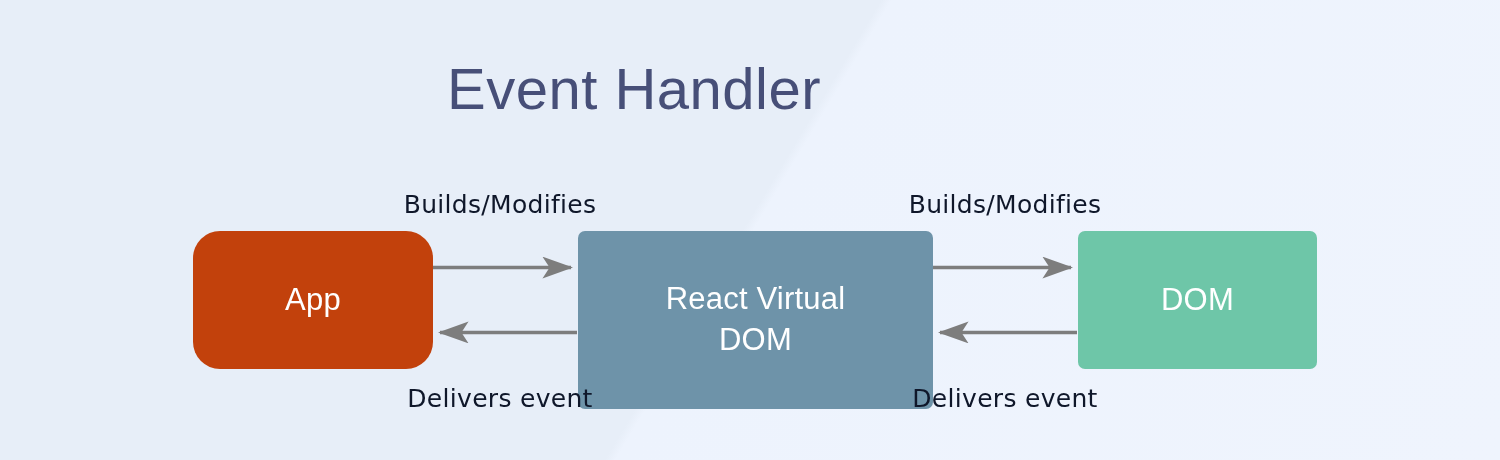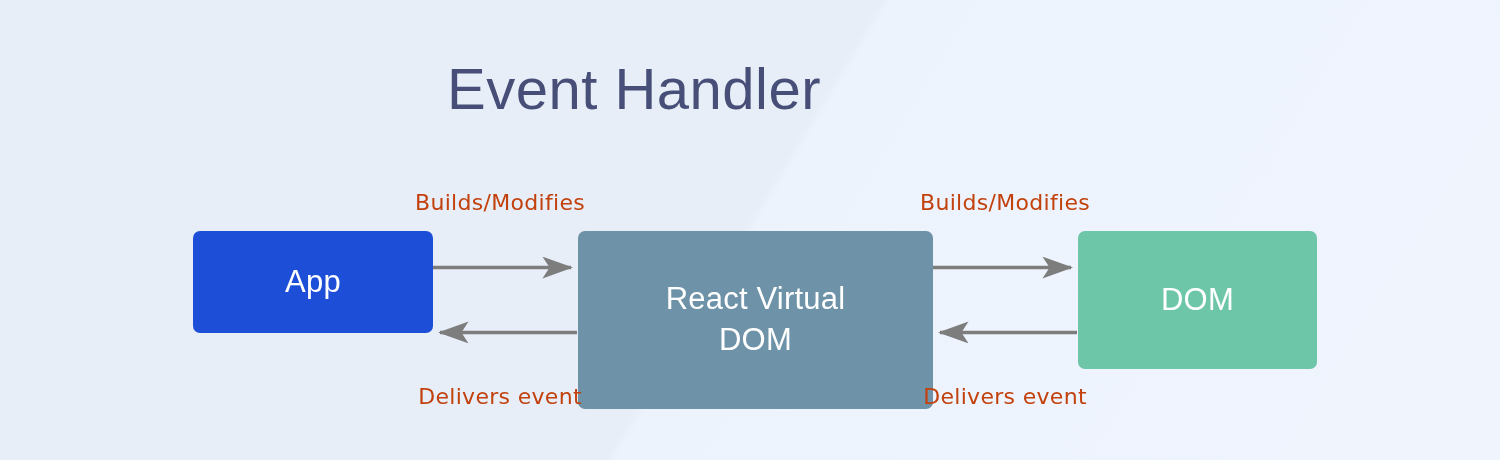--- a/index.html
+++ b/index.html
@@ -71,22 +71,23 @@
     font-weight: 400;
     line-height: 1.32;
     letter-spacing: 0.2px;
     white-space: pre-line;
   }
 
   #node-app {
     left: 193px;
     top: 231px;
     width: 240px;
-    height: 102px;
-    background: #1d4ed8;
+    height: 138px;
+    background: #c2410c;
+    border-radius: 27px;
   }
 
   #node-vdom {
     left: 578px;
     top: 231px;
     width: 355px;
     height: 178px;
     background: #6e93a9;
   }
 
@@ -96,23 +97,23 @@
     width: 239px;
     height: 138px;
     background: #6ec6a8;
   }
 
   
   .edge-label {
     position: absolute;
     text-align: center;
     font-family: "DejaVu Sans", sans-serif;
-    font-size: 22px;
+    font-size: 25px;
     font-weight: 400;
-    color: #c2410c;
+    color: #0f172a;
     letter-spacing: 0.3px;
     white-space: nowrap;
   }
 
   #label-bm-left  { left: 385px;  top: 190px; width: 230px; }
   #label-de-left  { left: 385px;  top: 384px; width: 230px; }
   #label-bm-right { left: 890px;  top: 190px; width: 230px; }
   #label-de-right { left: 890px;  top: 384px; width: 230px; }
 
   svg.arrows {

